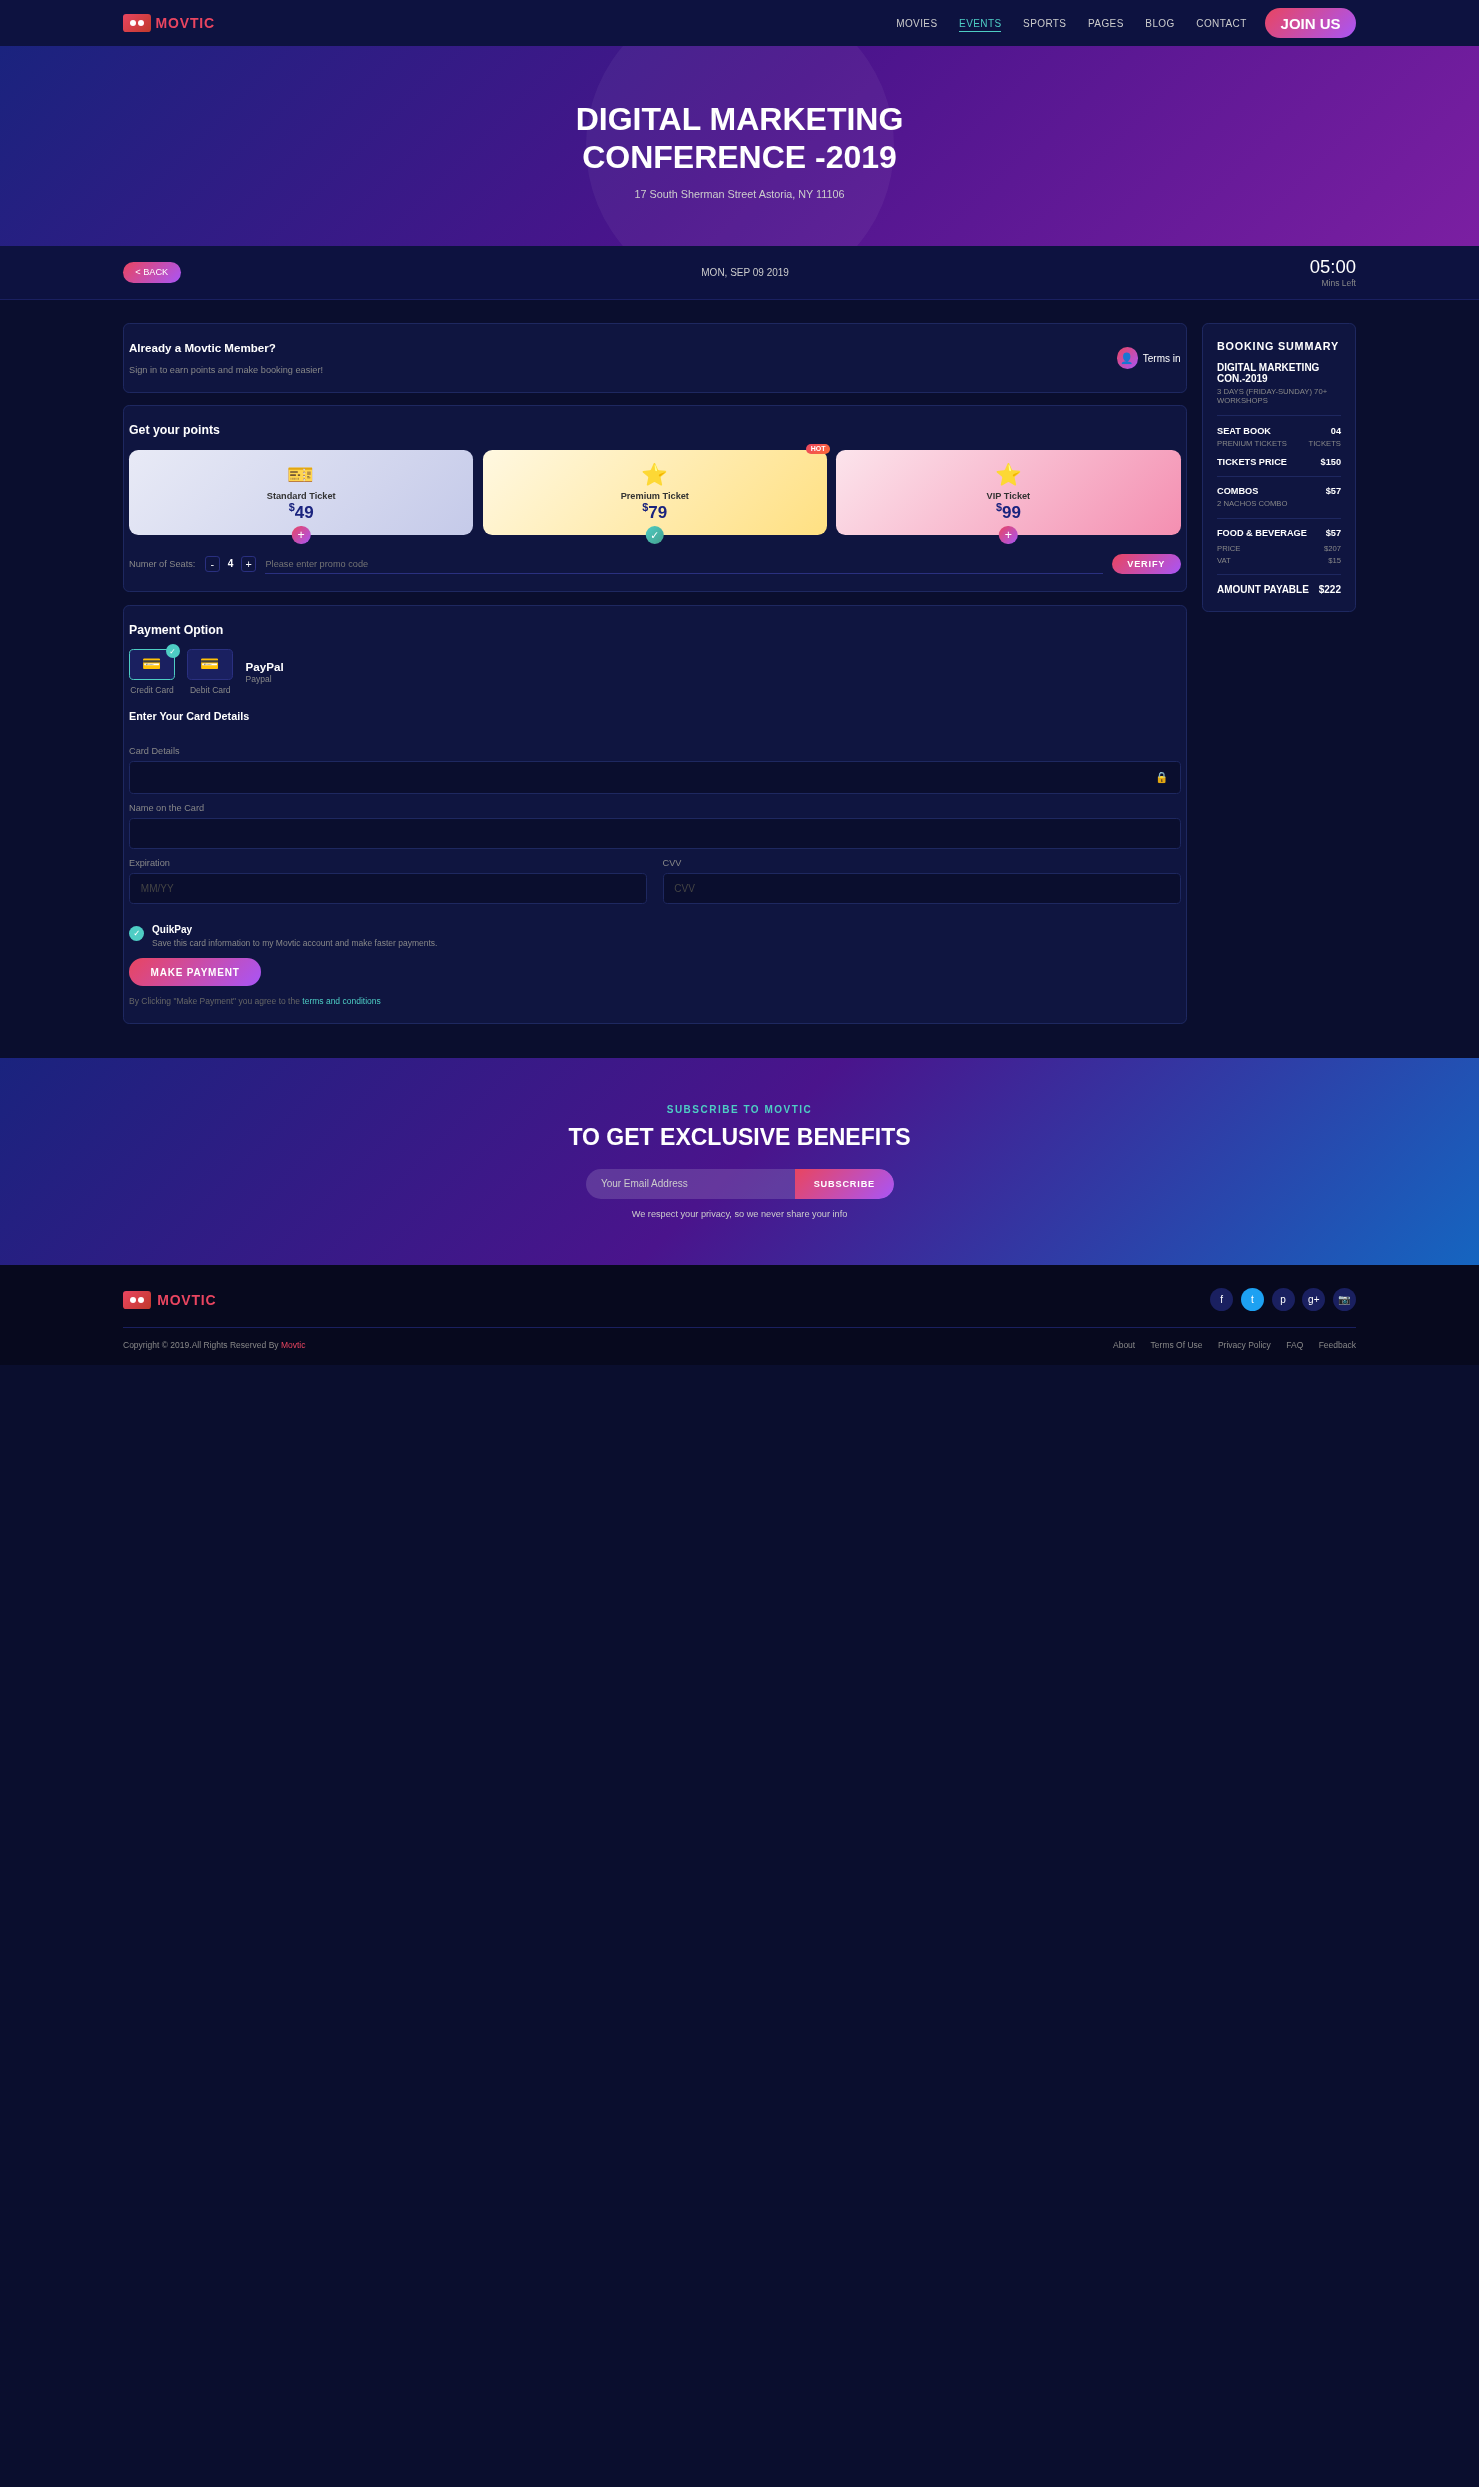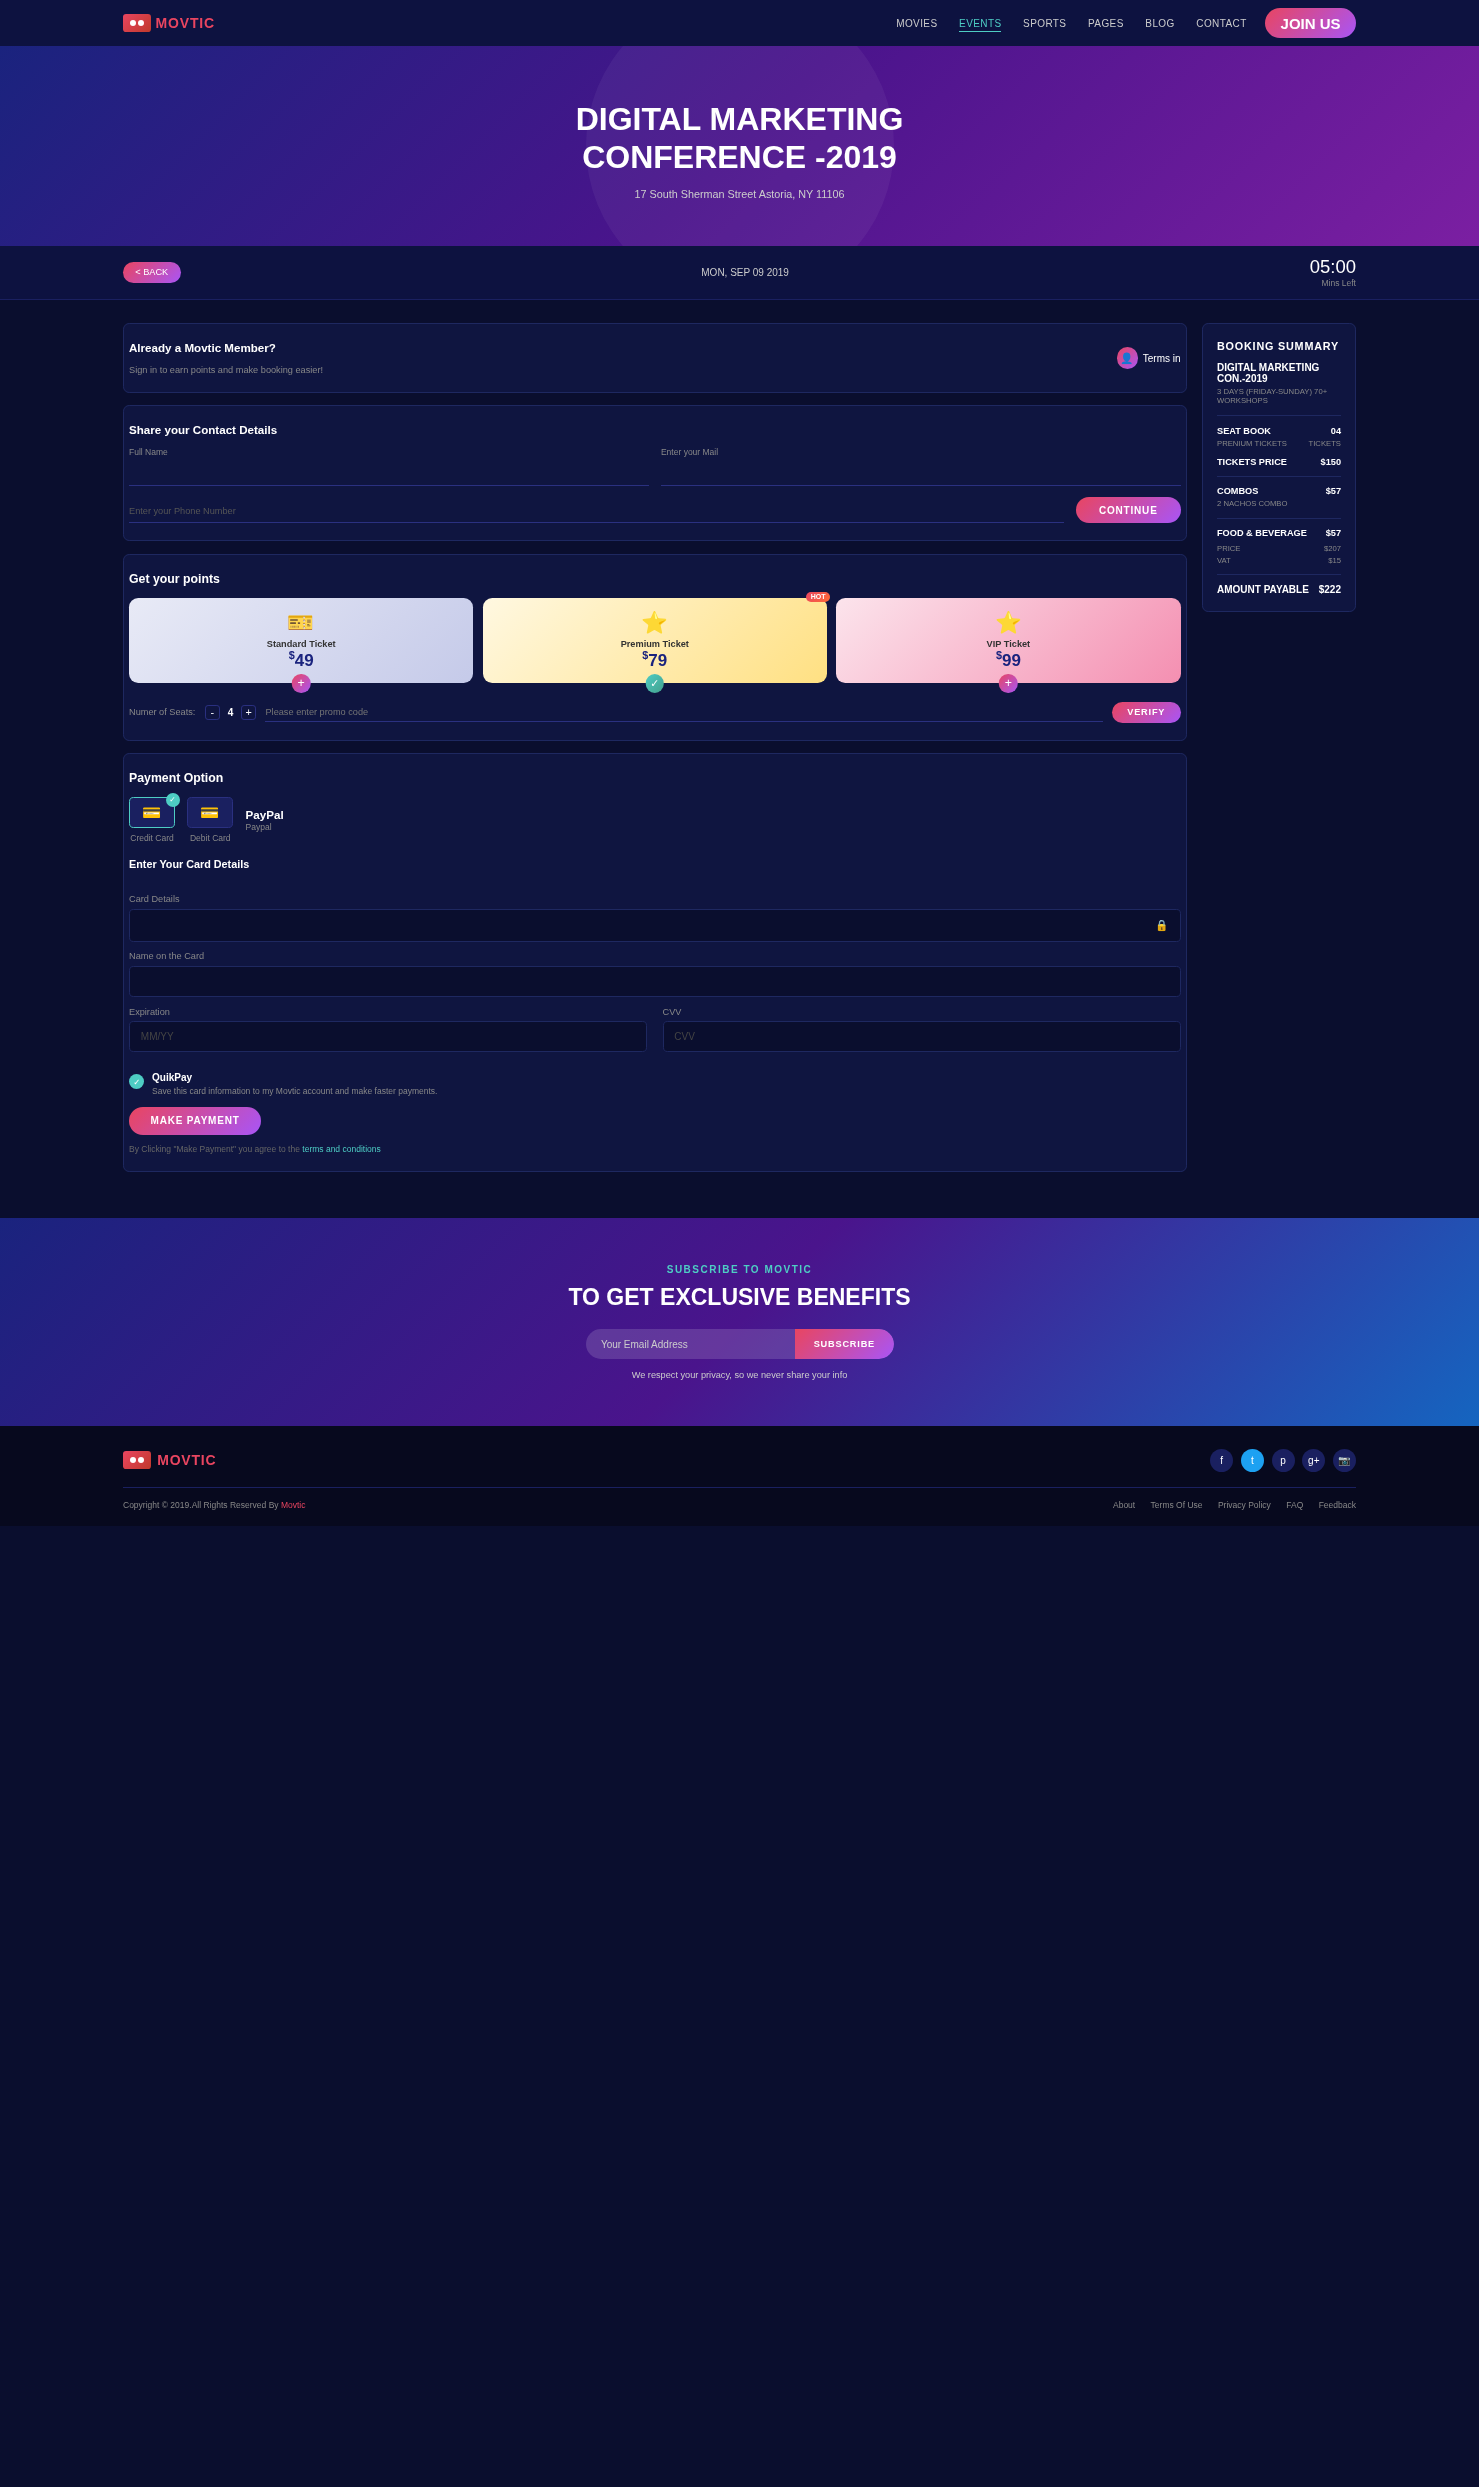--- a/index.html
+++ b/index.html
@@ -459,21 +459,21 @@
       display: flex;
       justify-content: space-between;
       margin-top: 6.2px;
     }
     .amount-row .label { font-size: 10px; font-weight: 700; }
     .amount-row .value { font-size: 10px; font-weight: 700; }
 
     
     .subscribe-section {
       background: linear-gradient(135deg, #1a237e 0%, #4a148c 50%, #1565c0 100%);
-      margin: 23px 0 0;
+      margin: 11px 0 0;
       padding: 46px 15.4px;
       text-align: center;
       position: relative;
       overflow: hidden;
     }
     .subscribe-label {
       font-size: 10px;
       font-weight: 700;
       color: #4ecdc4;
       letter-spacing: 1.5px;
@@ -597,39 +597,20 @@
       <div>
         <h3>Already a Movtic Member?</h3>
         <p class="sub-text">Sign in to earn points and make booking easier!</p>
       </div>
       <div class="sign-in-link">
         <div class="sign-in-icon">👤</div>
         <span>Terms in</span>
       </div>
     </div>
 
-    <div class="card">
-      <h3>Share your Contact  Details</h3>
-      <div class="form-row">
-        <div class="form-group">
-          <label>Full Name</label>
-          <input type="text" placeholder="" style="">
-        </div>
-        <div class="form-group">
-          <label>Enter your Mail</label>
-          <input type="email" placeholder="" style="">
-        </div>
-      </div>
-      <div class="continue-row">
-        <div class="form-group">
-          <input type="tel" placeholder="Enter your Phone Number" style="">
-        </div>
-        <button class="continue-btn">CONTINUE</button>
-      </div>
-    </div>
 
     <div class="card ticket-section">
       <h3>Get your points</h3>
       <div class="tickets-row">
 
         <div class="ticket-card standard">
           <div class="ticket-icon">🎫</div>
           <div class="ticket-name">Standard Ticket</div>
           <div class="ticket-price"><sup>$</sup><span>49</span></div>
           <button class="ticket-add-btn">+</button>

